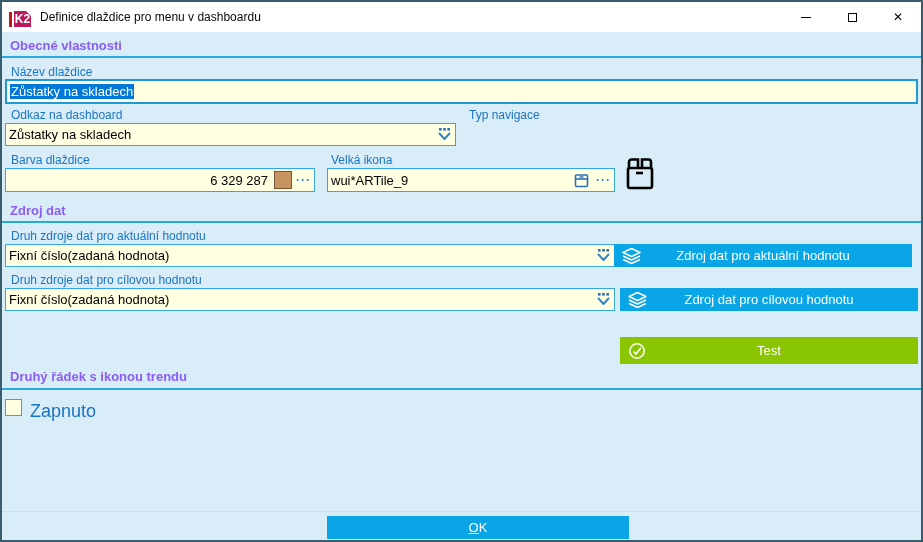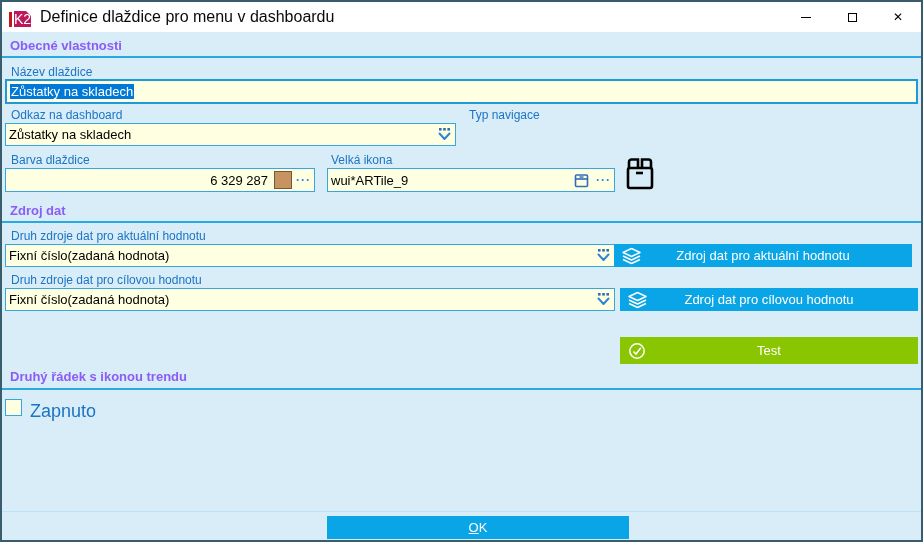--- a/index.html
+++ b/index.html
@@ -13,28 +13,28 @@
 
   
   .titlebar {
     position:absolute; left:0; top:0; right:0; height:30px;
     background:#ffffff; display:flex; align-items:center;
   }
   .logo { display:flex; align-items:flex-end; margin-left:7px; height:19px; }
   .logo-bar { width:3px; height:15px; background:#c5161d; margin-right:2px; }
   .logo-box {
     width:17px; height:16px; background:#be185d; color:#fff;
-    font-size:14px; font-weight:normal; display:flex; align-items:center; justify-content:center;
+    font-size:12px; font-weight:bold; display:flex; align-items:center; justify-content:center;
     position:relative;
   }
   .logo-box::after {
     content:""; position:absolute; right:0; top:0;
     border-style:solid; border-width:0 5px 5px 0; border-color:transparent #fff transparent transparent;
   }
-  .title-text { margin-left:9px; font-size:16px; color:#0a0a0a; }
+  .title-text { margin-left:9px; font-size:12px; color:#0a0a0a; }
   .win-controls { margin-left:auto; display:flex; height:30px; }
   .win-btn { width:46px; height:30px; display:flex; align-items:center; justify-content:center; }
   .glyph-min { width:10px; height:1px; background:#000; display:block; }
   .glyph-max { width:9px; height:9px; border:1px solid #000; display:block; }
   .glyph-close { font-size:12px; color:#000; line-height:1; }
 
   
   .content { position:absolute; left:0; top:30px; right:0; bottom:0; }
   .abs { position:absolute; }
   .section-title { font-size:13px; font-weight:bold; color:#8b5cf6; }

